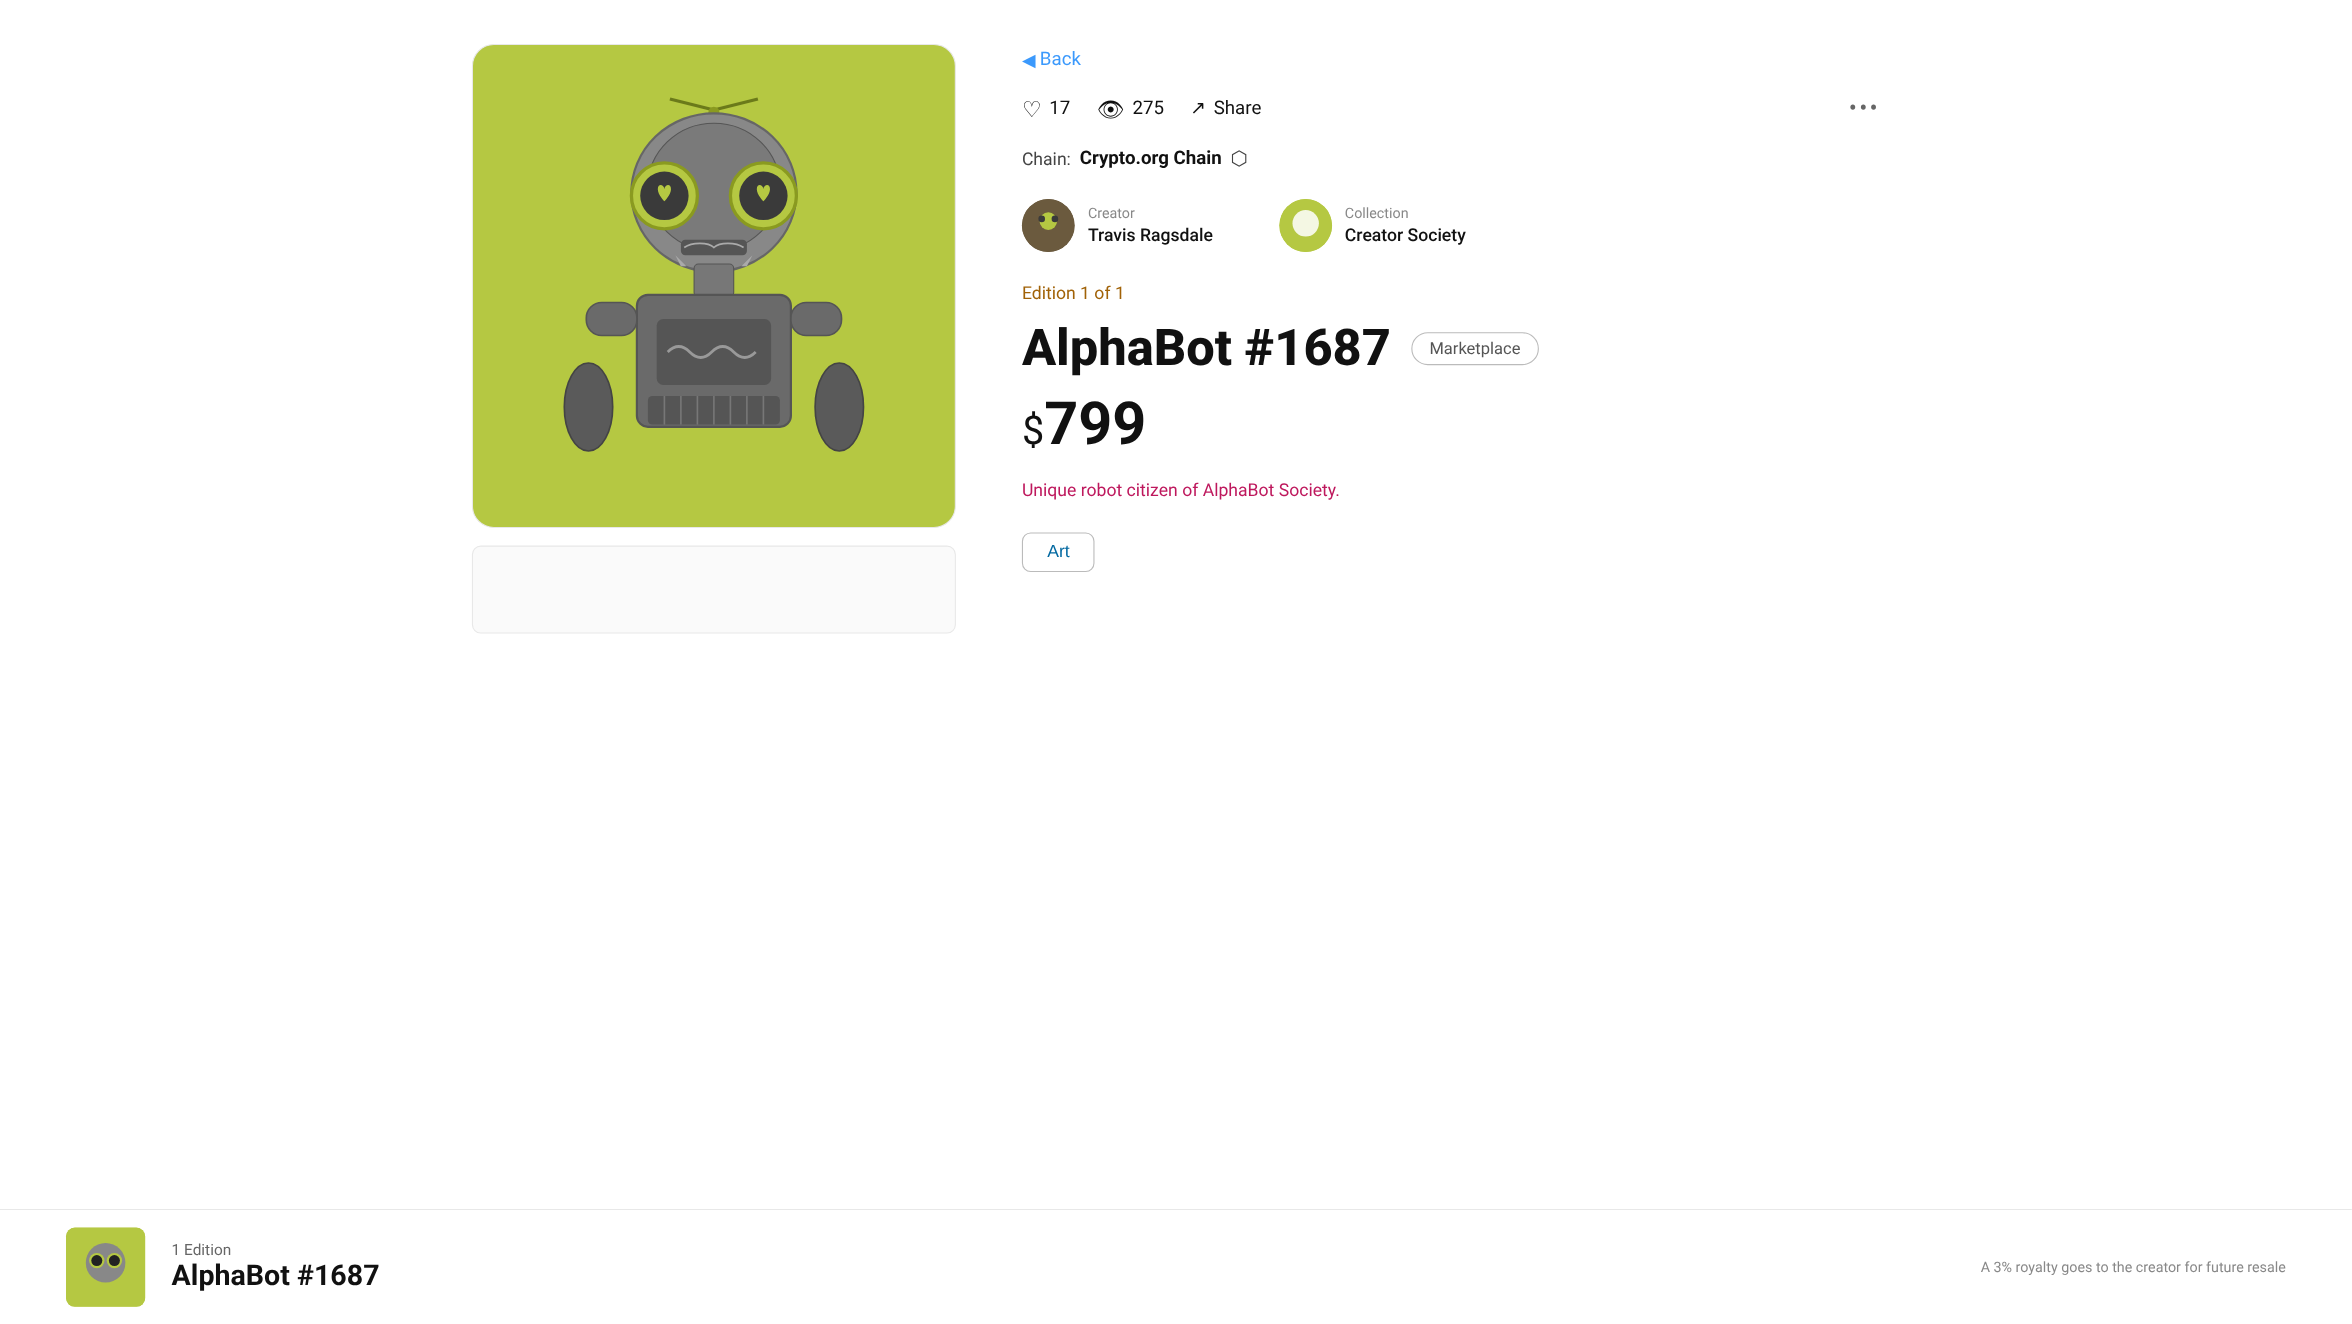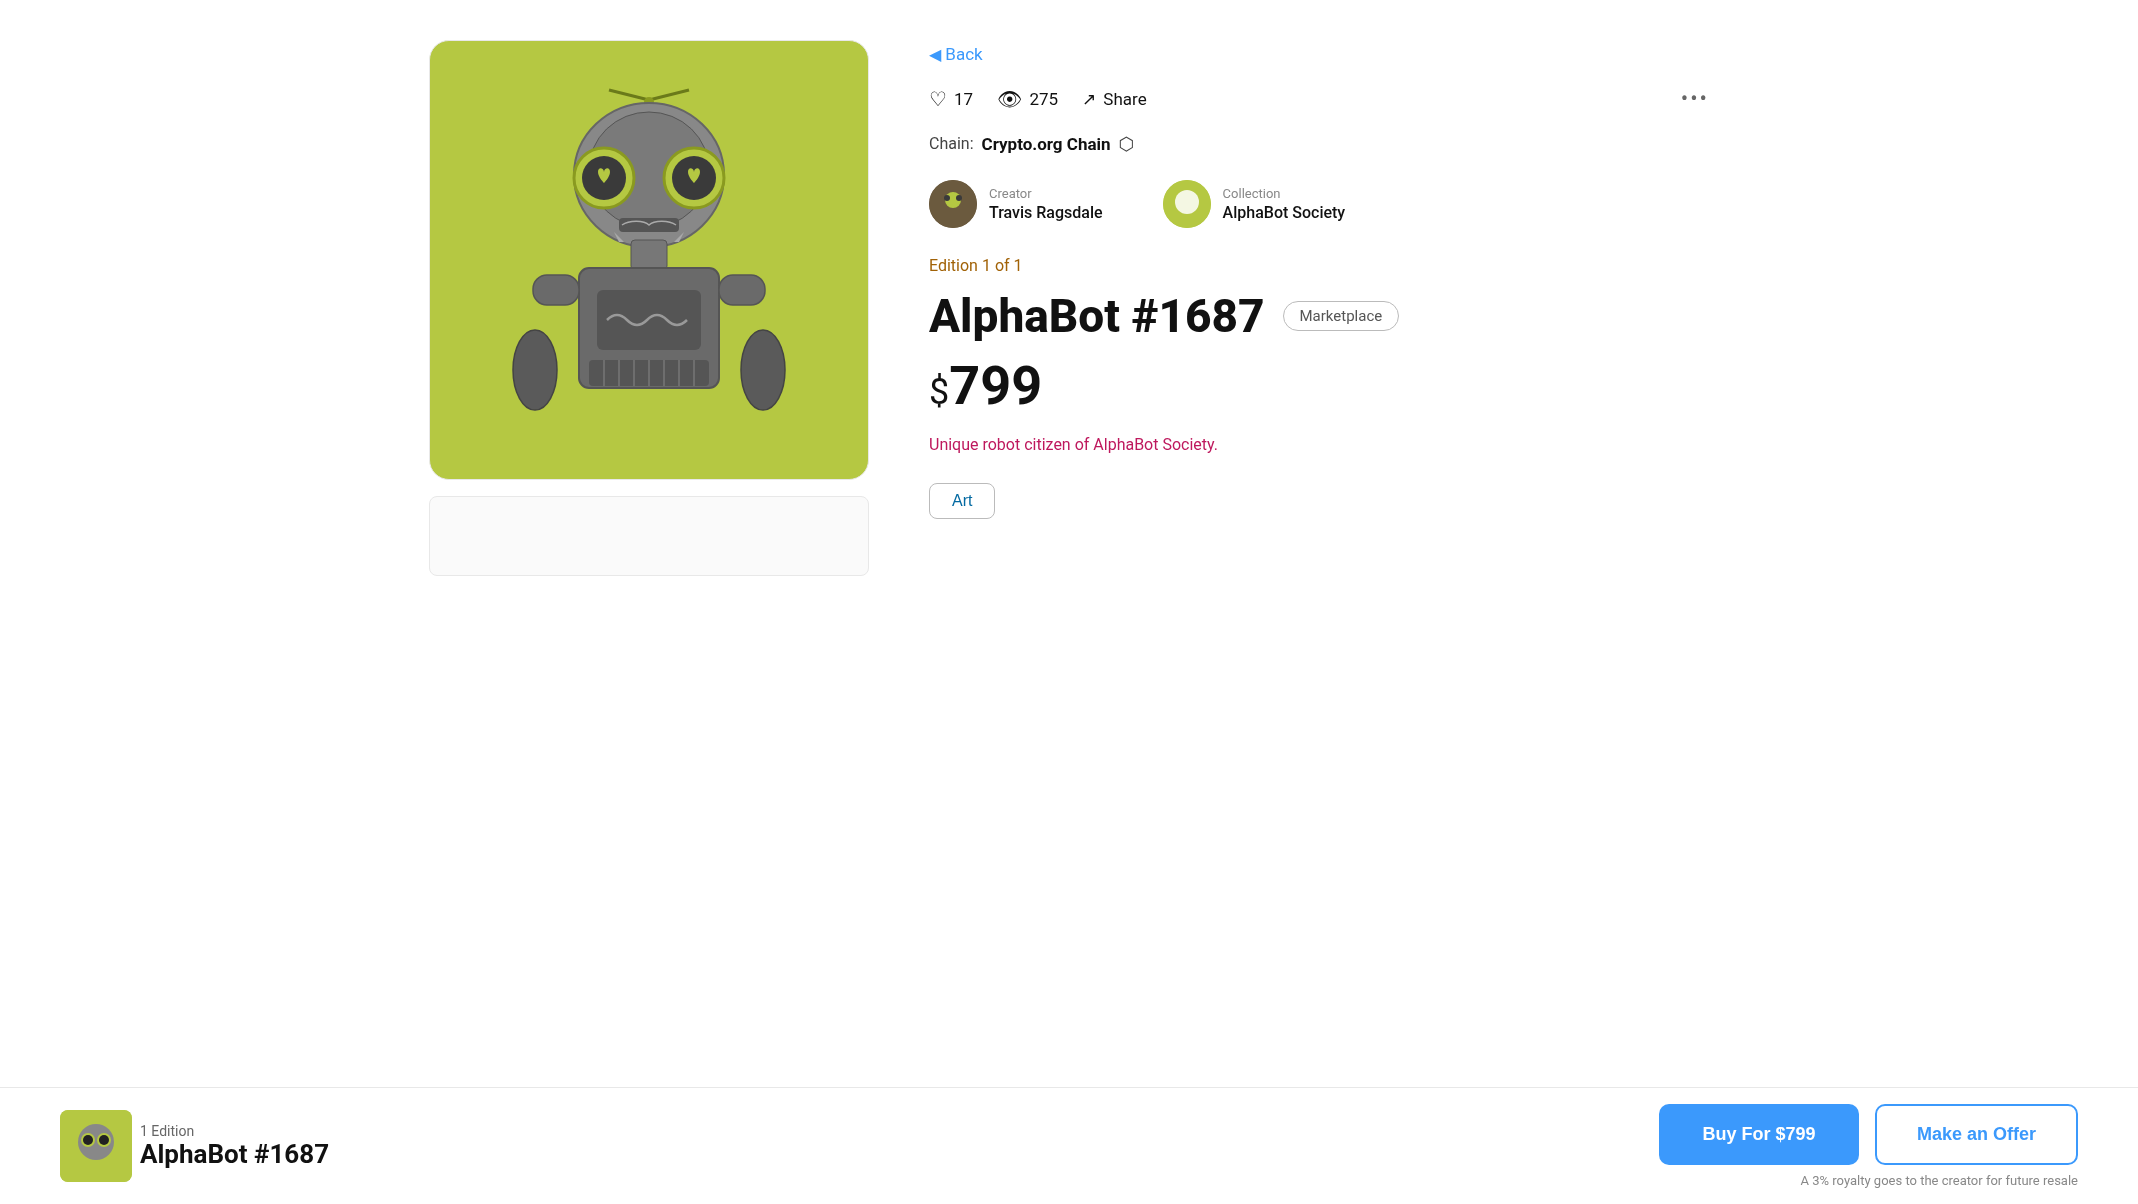--- a/index.html
+++ b/index.html
@@ -249,21 +249,21 @@
     .bottom-bar {
       position: fixed;
       bottom: 0;
       left: 0;
       right: 0;
       background: #fff;
       border-top: 1px solid #e8e8e8;
       padding: 16px 60px;
       display: flex;
       align-items: center;
-      gap: 8px;
+      gap: 24px;
       z-index: 100;
     }
 
     .bottom-nft-thumb {
       width: 72px;
       height: 72px;
       border-radius: 8px;
       background: #b5c842;
       overflow: hidden;
       display: flex;
@@ -441,21 +441,21 @@
 
         <div class="collection-item">
           <div class="collection-avatar">
             <svg width="48" height="48" viewBox="0 0 48 48">
               <rect width="48" height="48" rx="24" fill="#b5c842"></rect>
               <ellipse cx="24" cy="22" rx="12" ry="12" fill="white" opacity="0.85"></ellipse>
             </svg>
           </div>
           <div class="collection-info">
             <span class="collection-label">Collection</span>
-            <span class="collection-name">AlphaBot Society</span>
+            <span class="collection-name">Creator Society</span>
           </div>
         </div>
       </div>
 
       
       <div class="edition-text">Edition 1 of 1</div>
 
       
       <div class="title-row">
         <span class="nft-title">AlphaBot #1687</span>
@@ -488,19 +488,15 @@
       <circle cx="44" cy="30" r="5" fill="#222"></circle>
     </svg>
   </div>
 
   <div class="bottom-info">
     <div class="bottom-edition">1 Edition</div>
     <div class="bottom-title">AlphaBot #1687</div>
   </div>
 
   <div class="bottom-actions">
-    <div class="bottom-buttons">
-      <button class="buy-btn">Buy For $799</button>
-      <button class="offer-btn">Make an Offer</button>
-    </div>
     <div class="royalty-text">A 3% royalty goes to the creator for future resale</div>
   </div>
 </div>
 
 </body></html>

